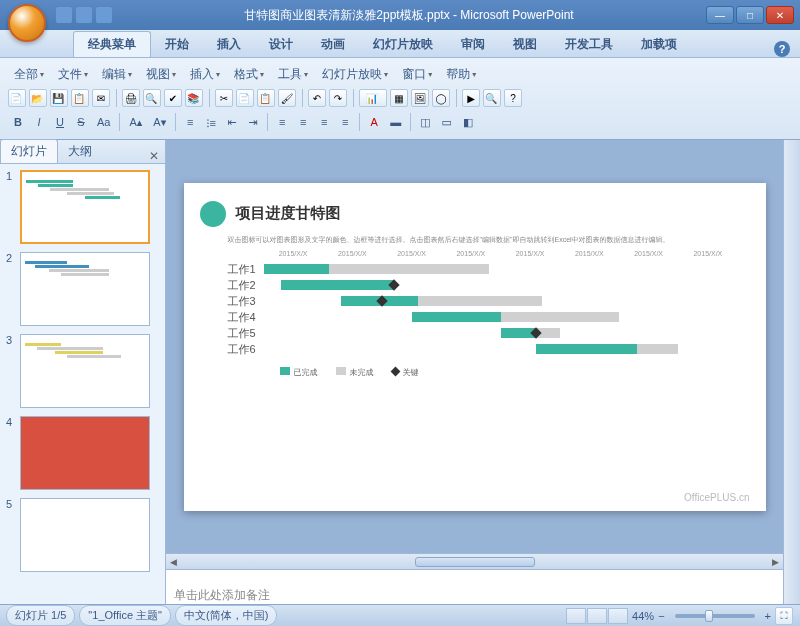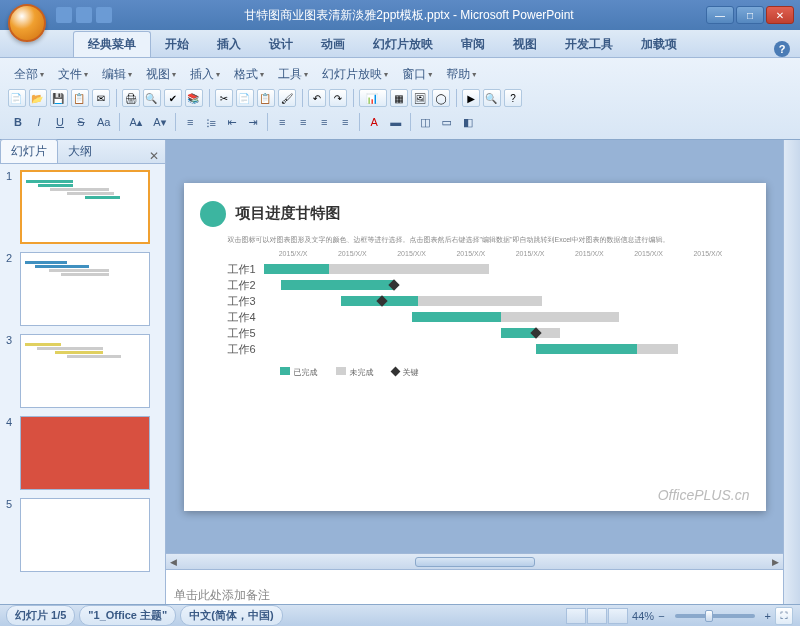--- a/index.html
+++ b/index.html
@@ -61,29 +61,29 @@
 .gantt-row { display: flex; align-items: center; height: 16px; position: relative; }
 .gantt-label { width: 36px; font-size: 11px; color: #555; }
 .gantt-track { flex: 1; position: relative; height: 10px; }
 .bar { position: absolute; height: 10px; }
 .bar.done { background: #3cb5a0; }
 .bar.todo { background: #d0d0d0; }
 .diamond { position: absolute; width: 8px; height: 8px; background: #333; transform: rotate(45deg); top: 1px; }
 .legend { display: flex; gap: 18px; margin-top: 10px; margin-left: 52px; font-size: 8px; color: #666; align-items: center; }
 .leg-sw { width: 10px; height: 8px; display: inline-block; margin-right: 4px; }
 .leg-di { width: 7px; height: 7px; background: #333; transform: rotate(45deg); display: inline-block; margin-right: 4px; }
-.watermark { position: absolute; bottom: 8px; right: 16px; font-size: 14px; color: #bbb; font-style: italic; }
+.watermark { position: absolute; bottom: 8px; right: 16px; font-size: 10px; color: #bbb; }
 
 .hscroll { height: 16px; background: linear-gradient(#e0eaf6, #c8d8ec); border-top: 1px solid #a0b8d8; display: flex; align-items: center; padding: 0 4px; }
 .scroll-thumb { width: 120px; height: 10px; background: linear-gradient(#d8e6f5, #b8cee8); border: 1px solid #8aa8cb; border-radius: 3px; }
 .notes-pane { height: 24px; background: #fff; border-top: 1px solid #a0b8d8; padding: 17px 8px; font-size: 12px; color: #888; }
 .vscroll { width: 17px; background: linear-gradient(90deg, #e0eaf6, #c8d8ec); border-left: 1px solid #a0b8d8; }
 
 .statusbar { height: 22px; background: linear-gradient(#d4e2f2, #b8cee8); border-top: 1px solid #8aa8cb; display: flex; align-items: center; font-size: 11px; color: #3a5a85; padding: 0 6px; gap: 4px; }
-.status-seg { padding: 2px 8px; border: 1px solid #a8c0dd; background: linear-gradient(#eaf2fb, #d8e6f5); border-radius: 10px; font-weight: bold; }
+.status-seg { padding: 2px 8px; border: 1px solid #a8c0dd; background: linear-gradient(#eaf2fb, #d8e6f5); border-radius: 10px; }
 .view-btns { display: flex; gap: 1px; margin-left: auto; }
 .view-btn { width: 20px; height: 16px; background: linear-gradient(#eaf2fb, #d0dff0); border: 1px solid #a8c0dd; cursor: pointer; }
 .zoom-slider { width: 80px; height: 4px; background: #8aa8cb; border-radius: 2px; margin: 0 6px; position: relative; }
 .zoom-handle { width: 8px; height: 12px; background: linear-gradient(#fff, #c8d8ec); border: 1px solid #8aa8cb; border-radius: 2px; position: absolute; top: -4px; left: 30px; }
 </style>
 </head>
 <body>
 
 <div class="window">
   <div class="office-orb"></div>

